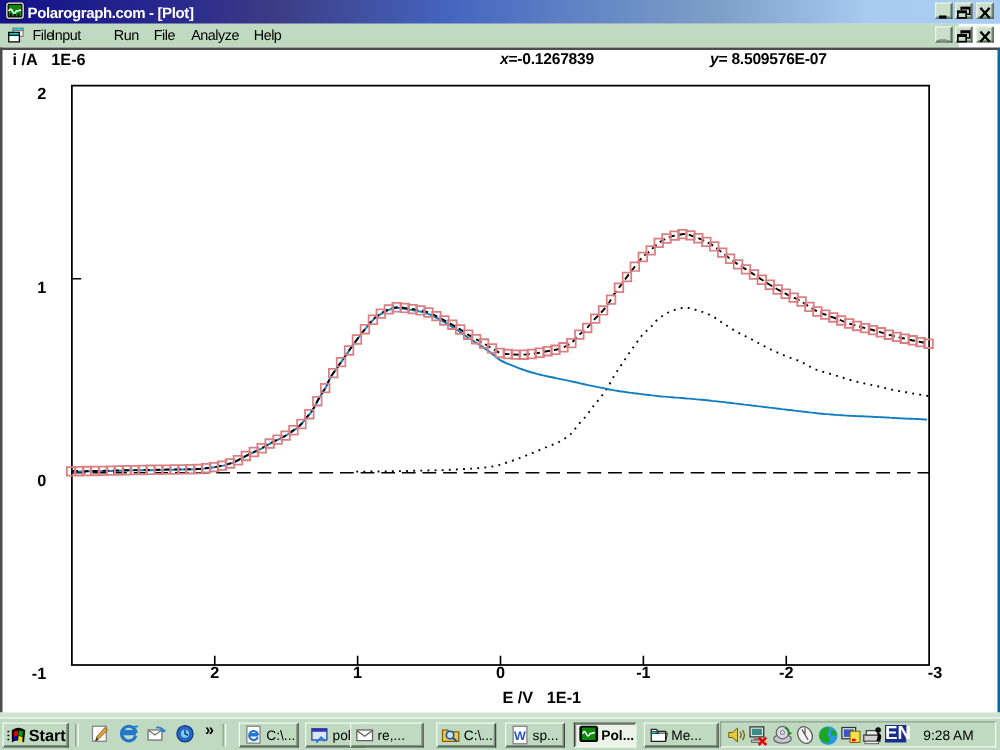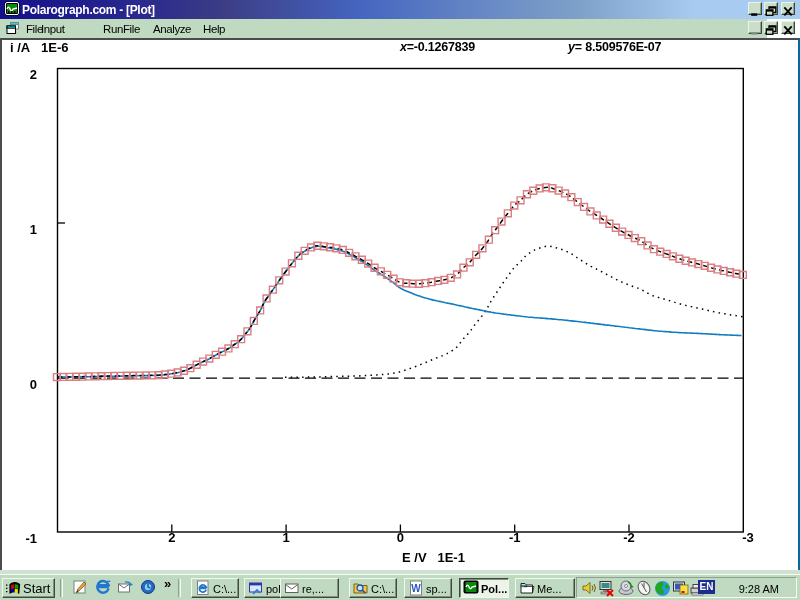--- a/index.html
+++ b/index.html
@@ -72,21 +72,21 @@
 <div id="menu">
  <svg width="14" height="13" style="position:absolute;left:6px;top:3px" viewBox="0 0 14 13">
    <rect x="4.5" y="0.5" width="8" height="6.5" fill="#fff" stroke="#808080"></rect>
    <rect x="4.5" y="0.5" width="8" height="2" fill="#00e8e8" stroke="#808080"></rect>
    <rect x="1" y="4" width="8.5" height="7.5" fill="#fff" stroke="#000"></rect>
    <rect x="1" y="4" width="8.5" height="2.2" fill="#00e8e8" stroke="#000"></rect>
    <path d="M10.5 9 l2.5 2.5 h-3z" fill="#c0c0c0"></path>
  </svg>
  <span style="left:26px">File</span>
  <span style="left:41px">Input</span>
- <span style="left:103px">Run</span>
+ <span style="left:91px">Run</span>
  <span style="left:123px">File</span>
  <span style="left:153px">Analyze</span>
  <span style="left:203px">Help</span>
  <div class="wbtn" style="left:748px;top:2px">
    <svg width="12" height="11" viewBox="0 0 12 11">
           <rect x="2.2" y="7.4" width="6" height="2.2" fill="#7f907f"></rect>
         </svg>
  </div>
  <div class="wbtn" style="left:764px;top:2px">
    <svg width="12" height="11" viewBox="0 0 12 11">
@@ -155,21 +155,21 @@
     <svg width="18" height="16" viewBox="0 0 18 16" style="left:2px;top:2px">
       <path d="M1 4.2 h2.2 M1 7.4 h2.2 M1 10.6 h2.2" stroke="#000" stroke-width="1.3" stroke-dasharray="1.4 1.2"></path>
       <g>
       <path d="M4.4 3.2 c3.6-2.8 7.2-2.8 10.8 0 l-1 9.8 c-3.2-2.5-6.5-2.5-9.7 0z" fill="#000"></path>
       <path d="M5.9 4.5 l3.3-1.4 .4 4 -3.35 1.4z" fill="#e00000"></path>
       <path d="M10.1 3.1 l3.3 1 -.35 4 -3.3-1z" fill="#00a000"></path>
       <path d="M5.45 8.9 l3.35-1.4 .4 4.1 -3.3-1z" fill="#0000d0"></path>
       <path d="M9.8 7.5 l3.3 1 -.4 4.2 -3.2-1.2z" fill="#e8e000"></path>
       </g>
     </svg>
-    <span style="position:absolute;left:20px;top:2px;font-weight:normal;font-size:13px">Start</span>
+    <span style="position:absolute;left:20px;top:2px;font-weight:bold;font-size:13px">Start</span>
   </div>
   <div class="sep" style="left:60px"></div>
 
   <svg class="qlico" width="15" height="15" viewBox="0 0 15 15" style="left:73px">
     <rect x="1" y="2" width="11" height="12" fill="#fff" stroke="#808080"></rect>
     <path d="M4 11 L11 3 L13 5 L6 12 z" fill="#e8a33d" stroke="#7a4a00" stroke-width=".7"></path>
     <path d="M4 11 l-1 3 3-1z" fill="#333"></path>
   </svg>
   <svg class="qlico" width="16" height="16" viewBox="0 0 16 16" style="left:95px">
     <path d="M13.6 9.5 A 5.8 5.8 0 1 1 13.6 6.2 L3.6 6.2 M3.3 8 h10.4" fill="none" stroke="#2277cc" stroke-width="2.5"></path>
@@ -275,18 +275,18 @@
       <rect x="8" y="5" width="8" height="9" fill="#f2e24a" stroke="#806000" stroke-width=".8"></rect>
       <rect x="9.5" y="11" width="3" height="2" fill="#e00"></rect>
     </svg>
     <svg class="tico" width="18" height="17" viewBox="0 0 18 17" style="left:113px">
       <rect x="1" y="8" width="13" height="5" fill="#d0d0d0" stroke="#444"></rect>
       <rect x="3" y="4.5" width="9" height="3.5" fill="#eee" stroke="#444"></rect>
       <circle cx="12.5" cy="4" r="2.2" fill="#000"></circle>
       <path d="M12.5 6 q2.5 1 2.5 4 l-2.5 5 h-2 l1.5-5z" fill="#000"></path>
       <rect x="2" y="13" width="11" height="2" fill="#eee" stroke="#444" stroke-width=".6"></rect>
     </svg>
-    <div style="position:absolute;left:121px;top:2px;width:17px;height:14px;background:#1b2d8e;color:#fff;font-size:10px;font-weight:bold;text-align:center;line-height:14px">EN</div>
+    <div style="position:absolute;left:131px;top:2px;width:17px;height:14px;background:#1b2d8e;color:#fff;font-size:15px;font-weight:bold;text-align:center;line-height:14px">EN</div>
     <div id="clock">9:28 AM</div>
   </div>
 </div>
 
 </div>
 
 </body></html>

